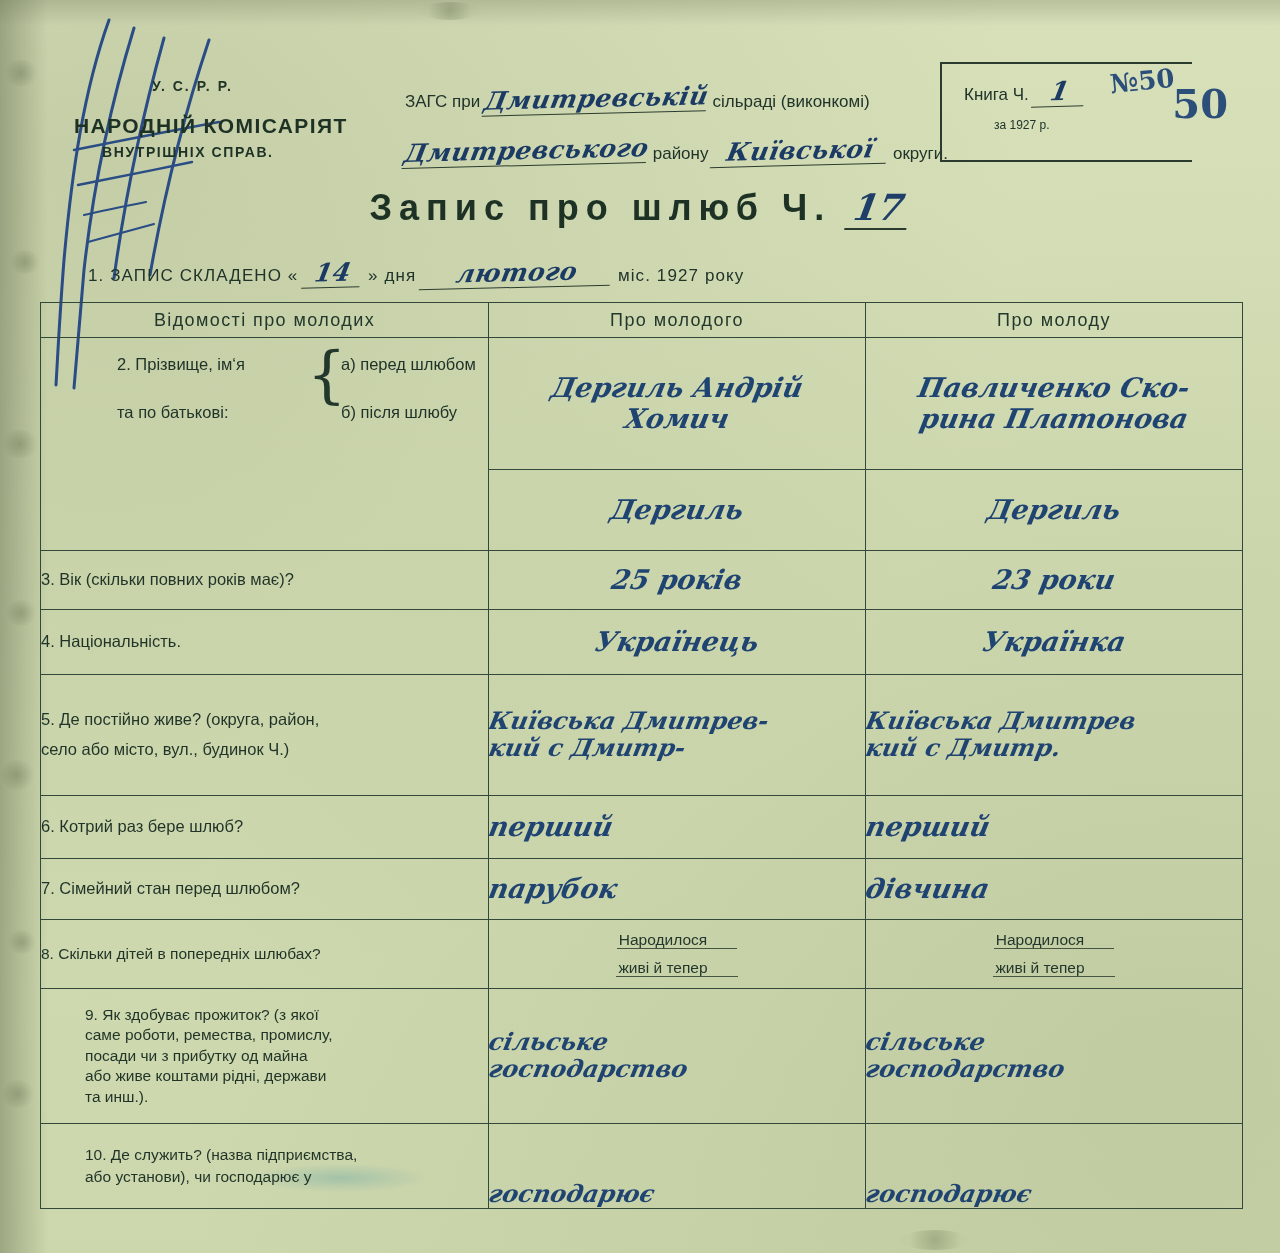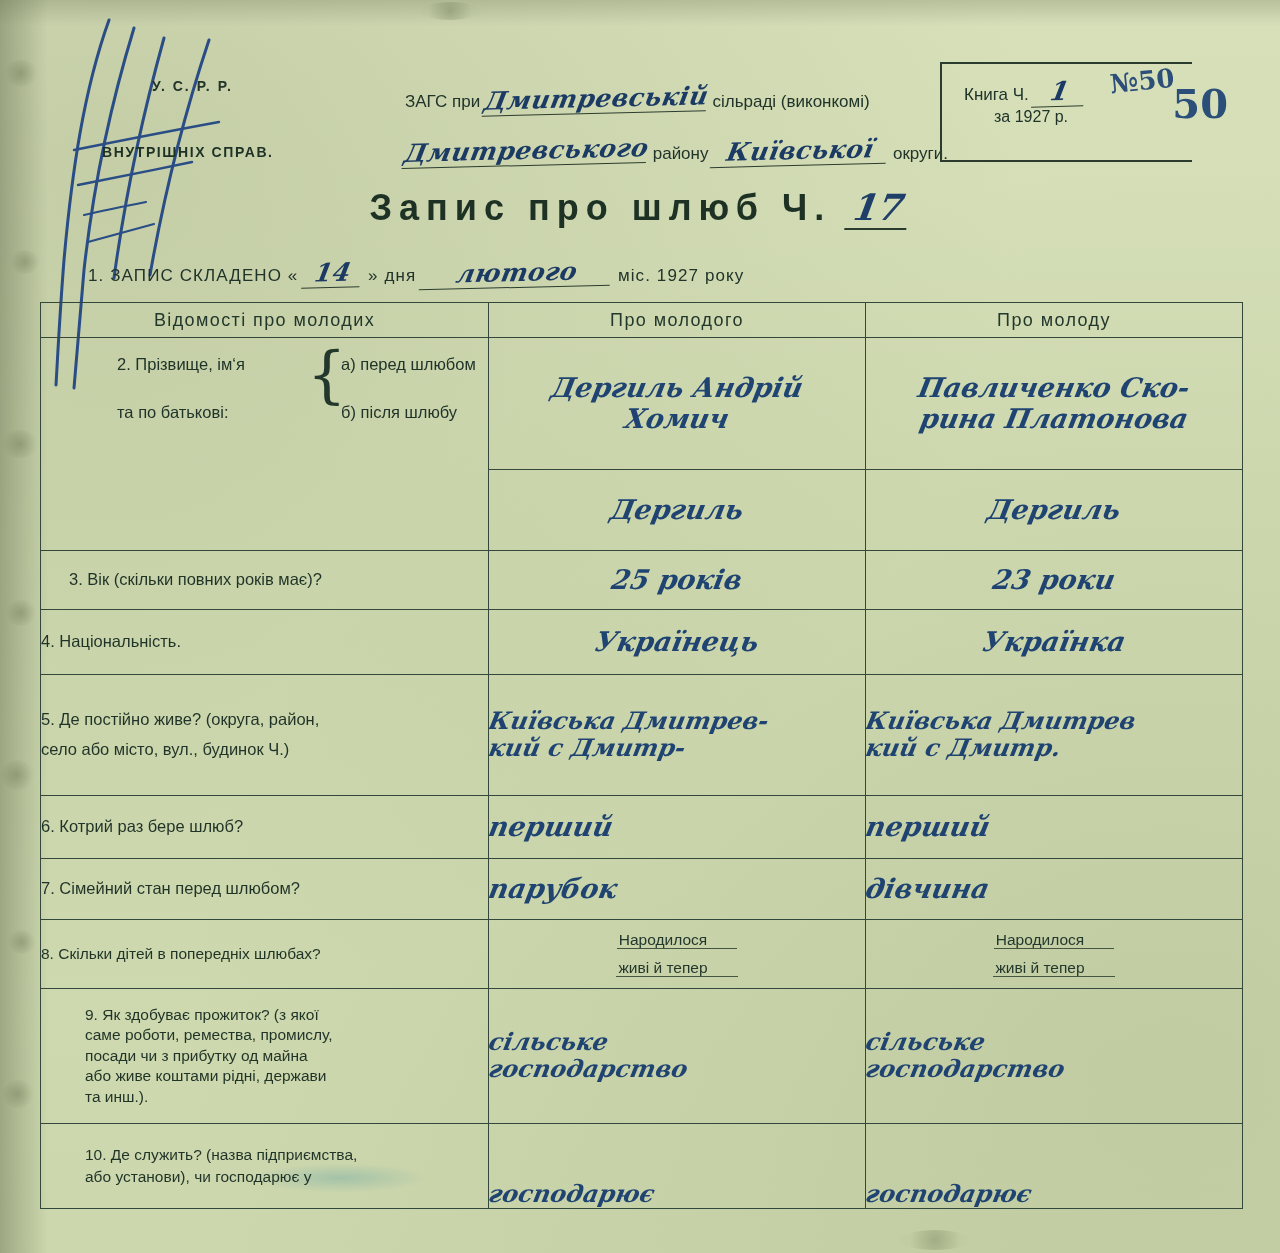--- a/index.html
+++ b/index.html
@@ -104,22 +104,22 @@
     height: 96px;
     border-left: 2px solid #2b3b2e;
     border-top: 2px solid #2b3b2e;
     border-bottom: 2px solid #2b3b2e;
   }
   .bookbox .l1 {
     position: absolute; left: 22px; top: 12px;
     font-size: 17px; white-space: nowrap;
   }
   .bookbox .l2 {
-    position: absolute; left: 52px; top: 44px;
-    font-size: 16px; white-space: nowrap;
+    position: absolute; left: 52px; top: 54px;
+    font-size: 12px; white-space: nowrap;
   }
   .num50 {
     position: absolute;
     right: 12px; top: 18px;
     font-family: "DejaVu Serif", serif;
     font-size: 40px;
     color: #2c4f7a;
     font-weight: bold;
   }
   .num50small {
@@ -280,20 +280,21 @@
       <path d="M195 30 C170 105, 150 185, 136 265"></path>
       <path d="M60 140 C100 132, 150 122, 205 112" stroke-width="2.4"></path>
       <path d="M64 175 C98 168, 140 160, 178 152" stroke-width="2.4"></path>
       <path d="M70 205 C92 200, 112 196, 132 192" stroke-width="2.2"></path>
       <path d="M74 232 C96 226, 118 220, 140 214" stroke-width="2.2"></path>
     </g>
   </svg>
 
   <div class="hdr">
     <div class="usrr">У. С. Р. Р.</div>
+    <div class="nk-1">НАРОДНІЙ КОМІСАРІЯТ</div>
     <div class="nk-2">ВНУТРІШНІХ СПРАВ.</div>
 
     <div class="zags-line">
       <span>ЗАГС при</span>
       <span class="hw ul" style="font-size:25px; min-width:220px;">Дмитревській</span>
       <span>сільраді (виконкомі)</span>
     </div>
 
     <div class="zags-line2">
       <span class="hw ul" style="font-size:25px; min-width:200px;">Дмитревського</span>
@@ -363,21 +364,21 @@
     <tr>
       <td class="cell-hw" style="height:72px;">
         <span class="l">Дергиль</span>
       </td>
       <td class="cell-hw" style="height:72px;">
         <span class="l">Дергиль</span>
       </td>
     </tr>
 
     <tr>
-      <td class="lbl" style="height:58px;padding-left:28px;">3. Вік (скільки повних років має)?</td>
+      <td class="lbl" style="height:58px;">3. Вік (скільки повних років має)?</td>
       <td class="cell-hw">
         <span class="l">25 років</span>
       </td>
       <td class="cell-hw">
         <span class="l">23 роки</span>
       </td>
     </tr>
 
     <tr>
       <td class="lbl" style="height:64px;">4. Національність.</td>

